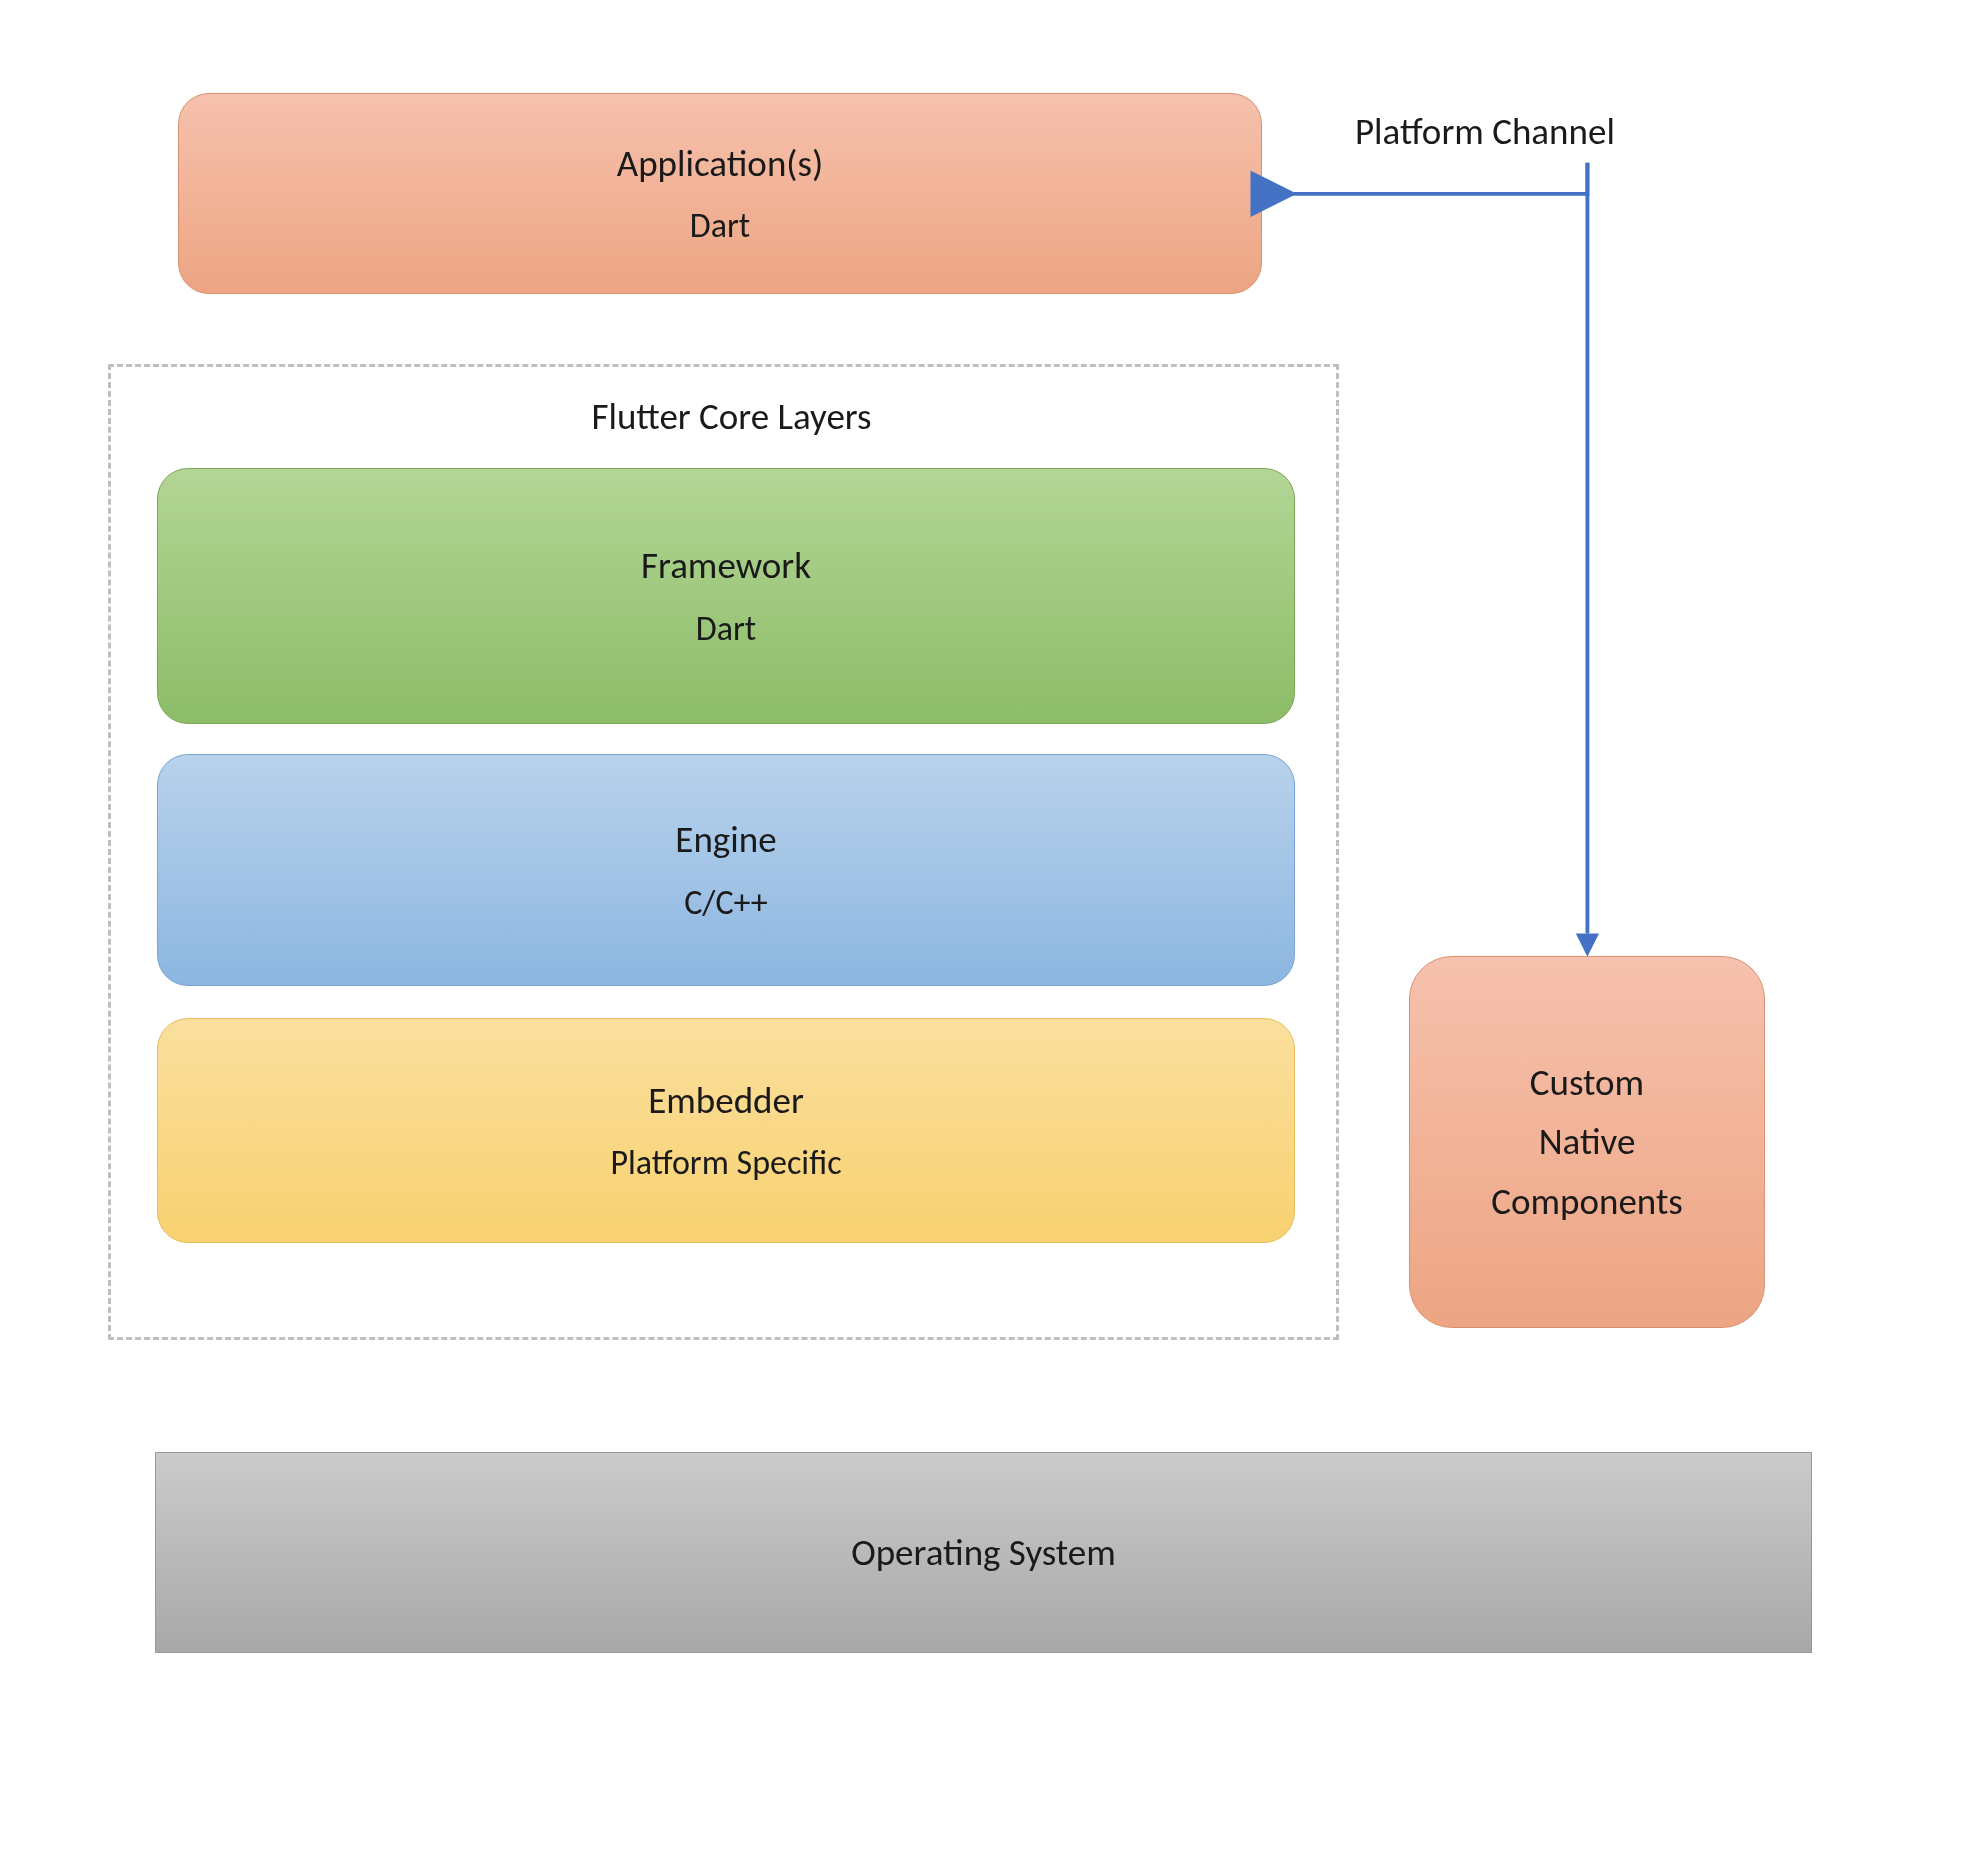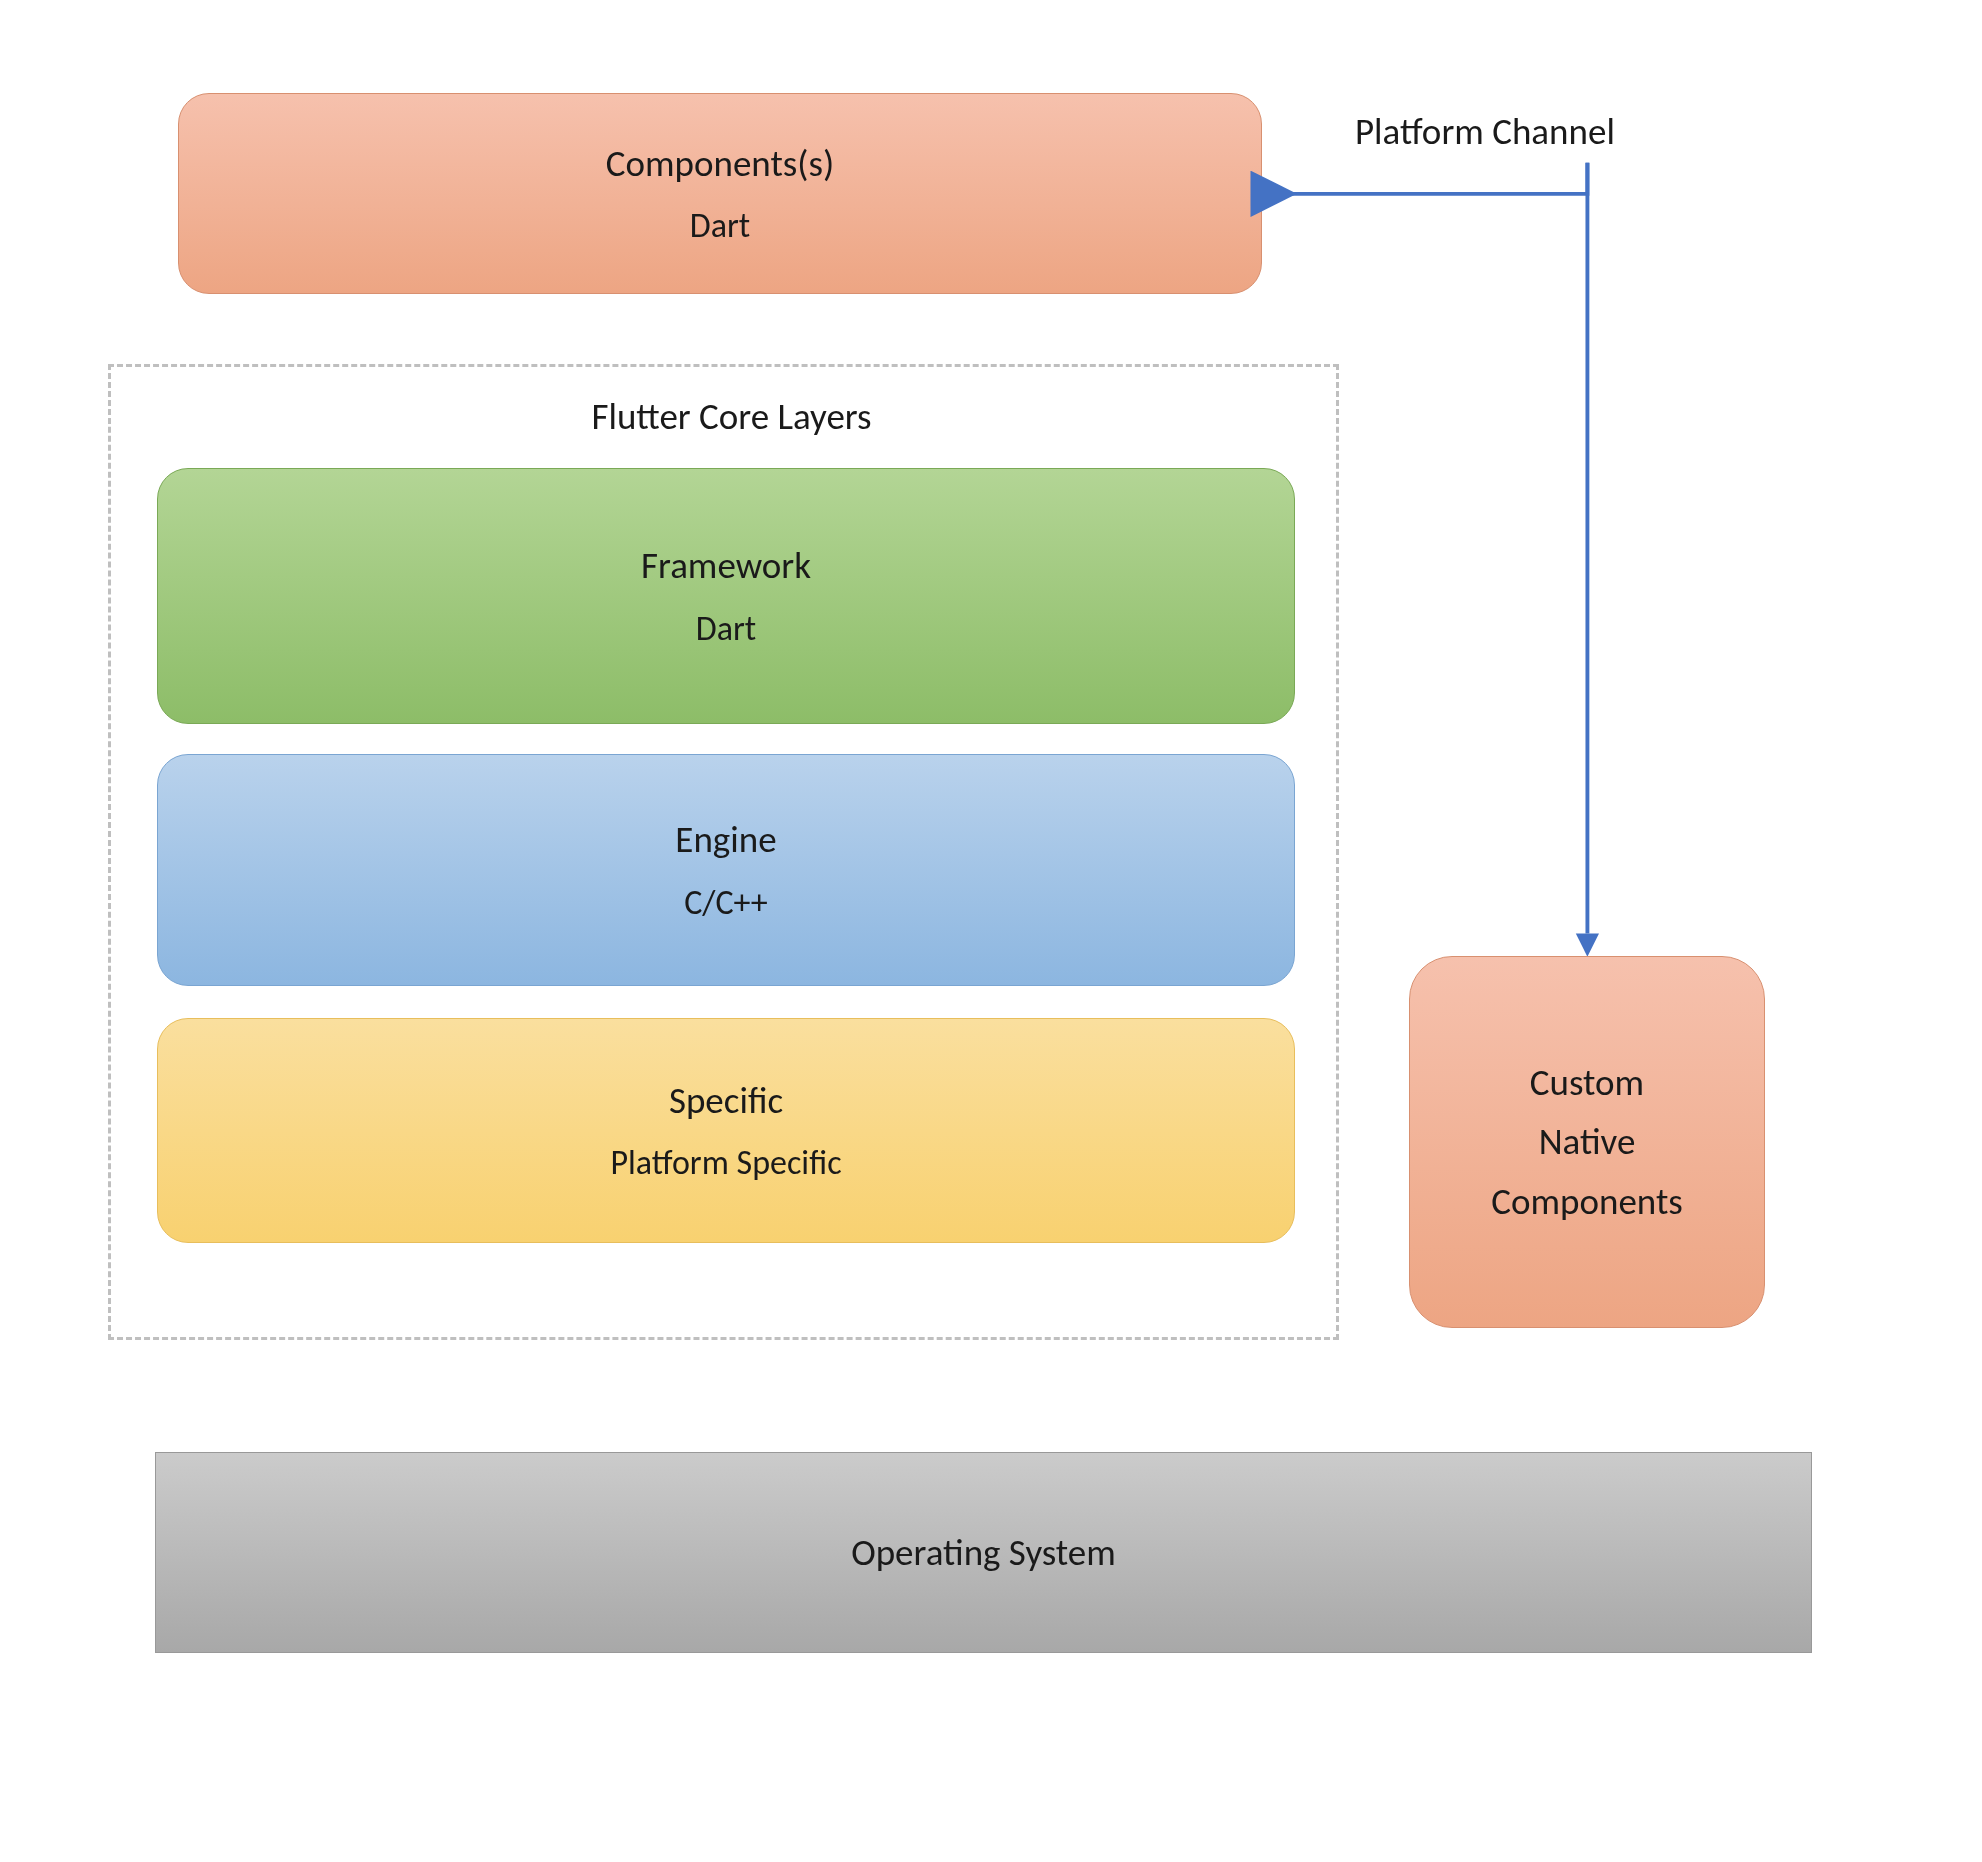--- a/index.html
+++ b/index.html
@@ -131,21 +131,21 @@
       left: 0;
       pointer-events: none;
     }
   </style>
 </head>
 <body>
 
 <div class="diagram-container">
 
   <div class="box applications-box">
-    <div class="box-title">Components(s)</div>
+    <div class="box-title">Application(s)</div>
     <div class="box-subtitle">Dart</div>
   </div>
 
   <div class="platform-channel-label">Platform Channel</div>
 
   <svg class="arrow-svg" width="1766" height="1317" viewBox="0 0 2280 1700">
     <defs>
       <marker id="arrowhead-left" markerWidth="12" markerHeight="12" refX="3" refY="6" orient="auto">
         <polygon points="12 0, 0 6, 12 12" fill="#4472c4"></polygon>
       </marker>
@@ -165,21 +165,21 @@
       <div class="box-title">Framework</div>
       <div class="box-subtitle">Dart</div>
     </div>
 
     <div class="box engine-box">
       <div class="box-title">Engine</div>
       <div class="box-subtitle">C/C++</div>
     </div>
 
     <div class="box embedder-box">
-      <div class="box-title">Specific</div>
+      <div class="box-title">Embedder</div>
       <div class="box-subtitle">Platform Specific</div>
     </div>
   </div>
 
   <div class="box custom-native-box">
     <div class="box-title">
       <span>Custom</span><br>
       <span>Native</span><br>
       <span>Components</span>
     </div>

